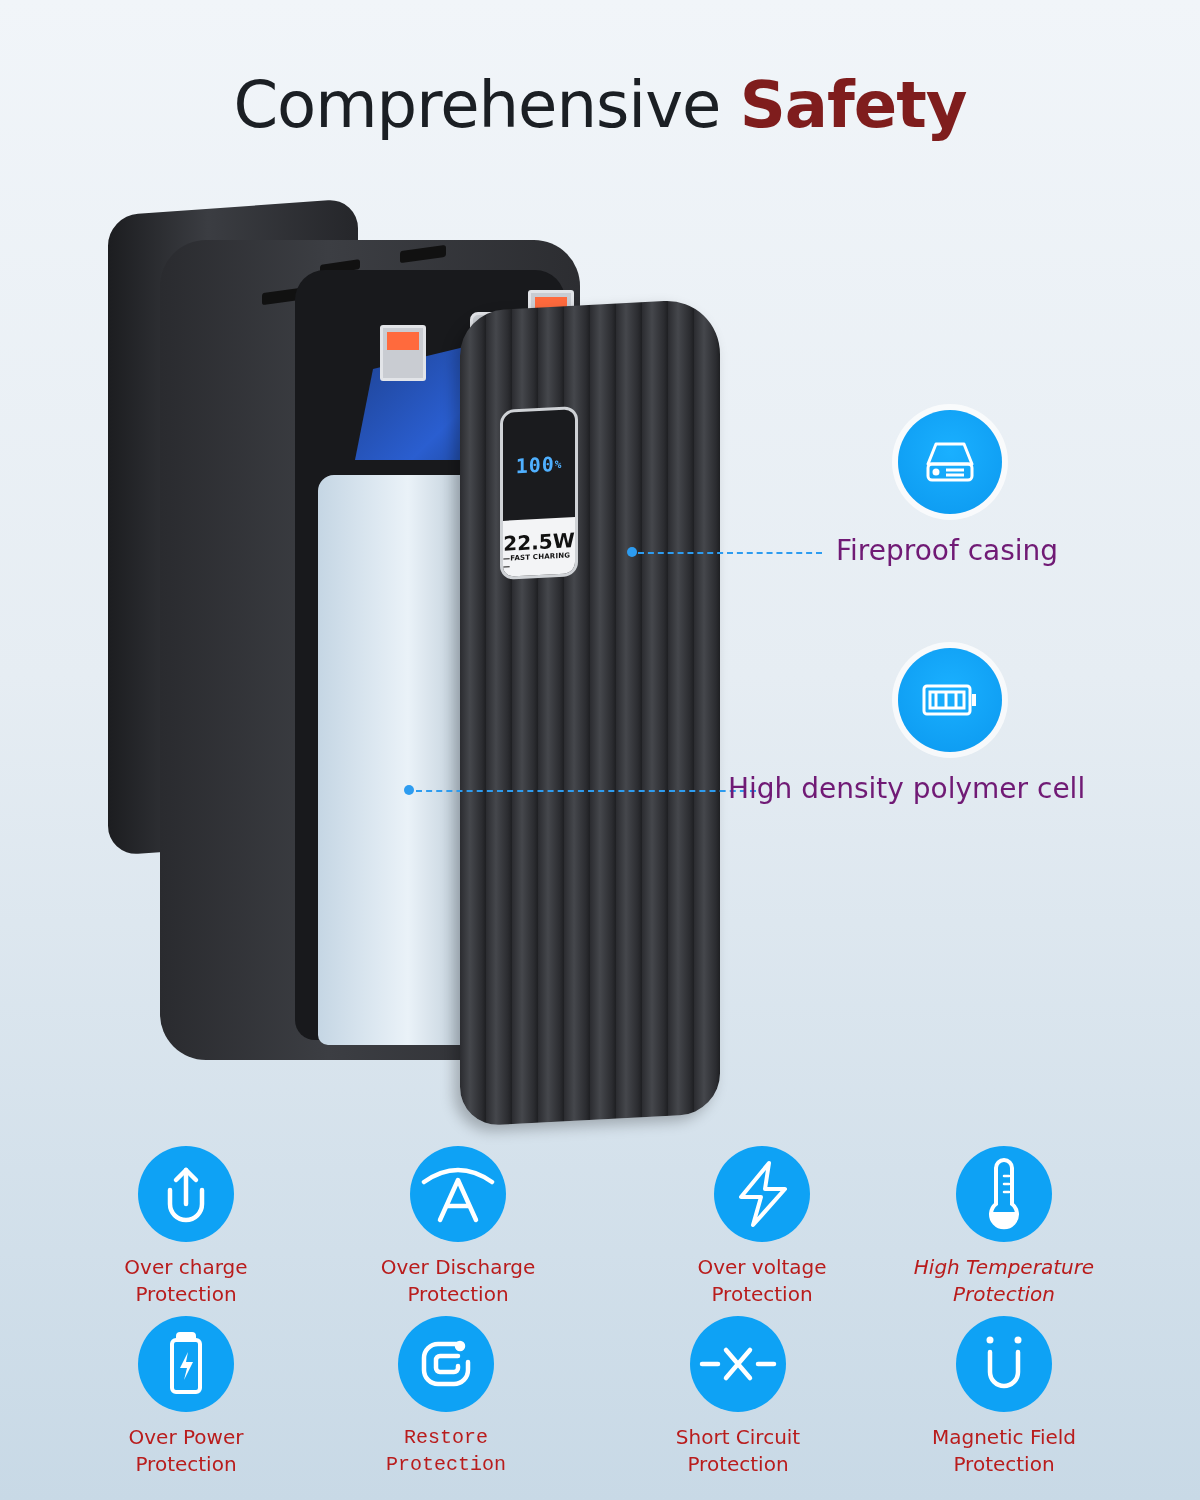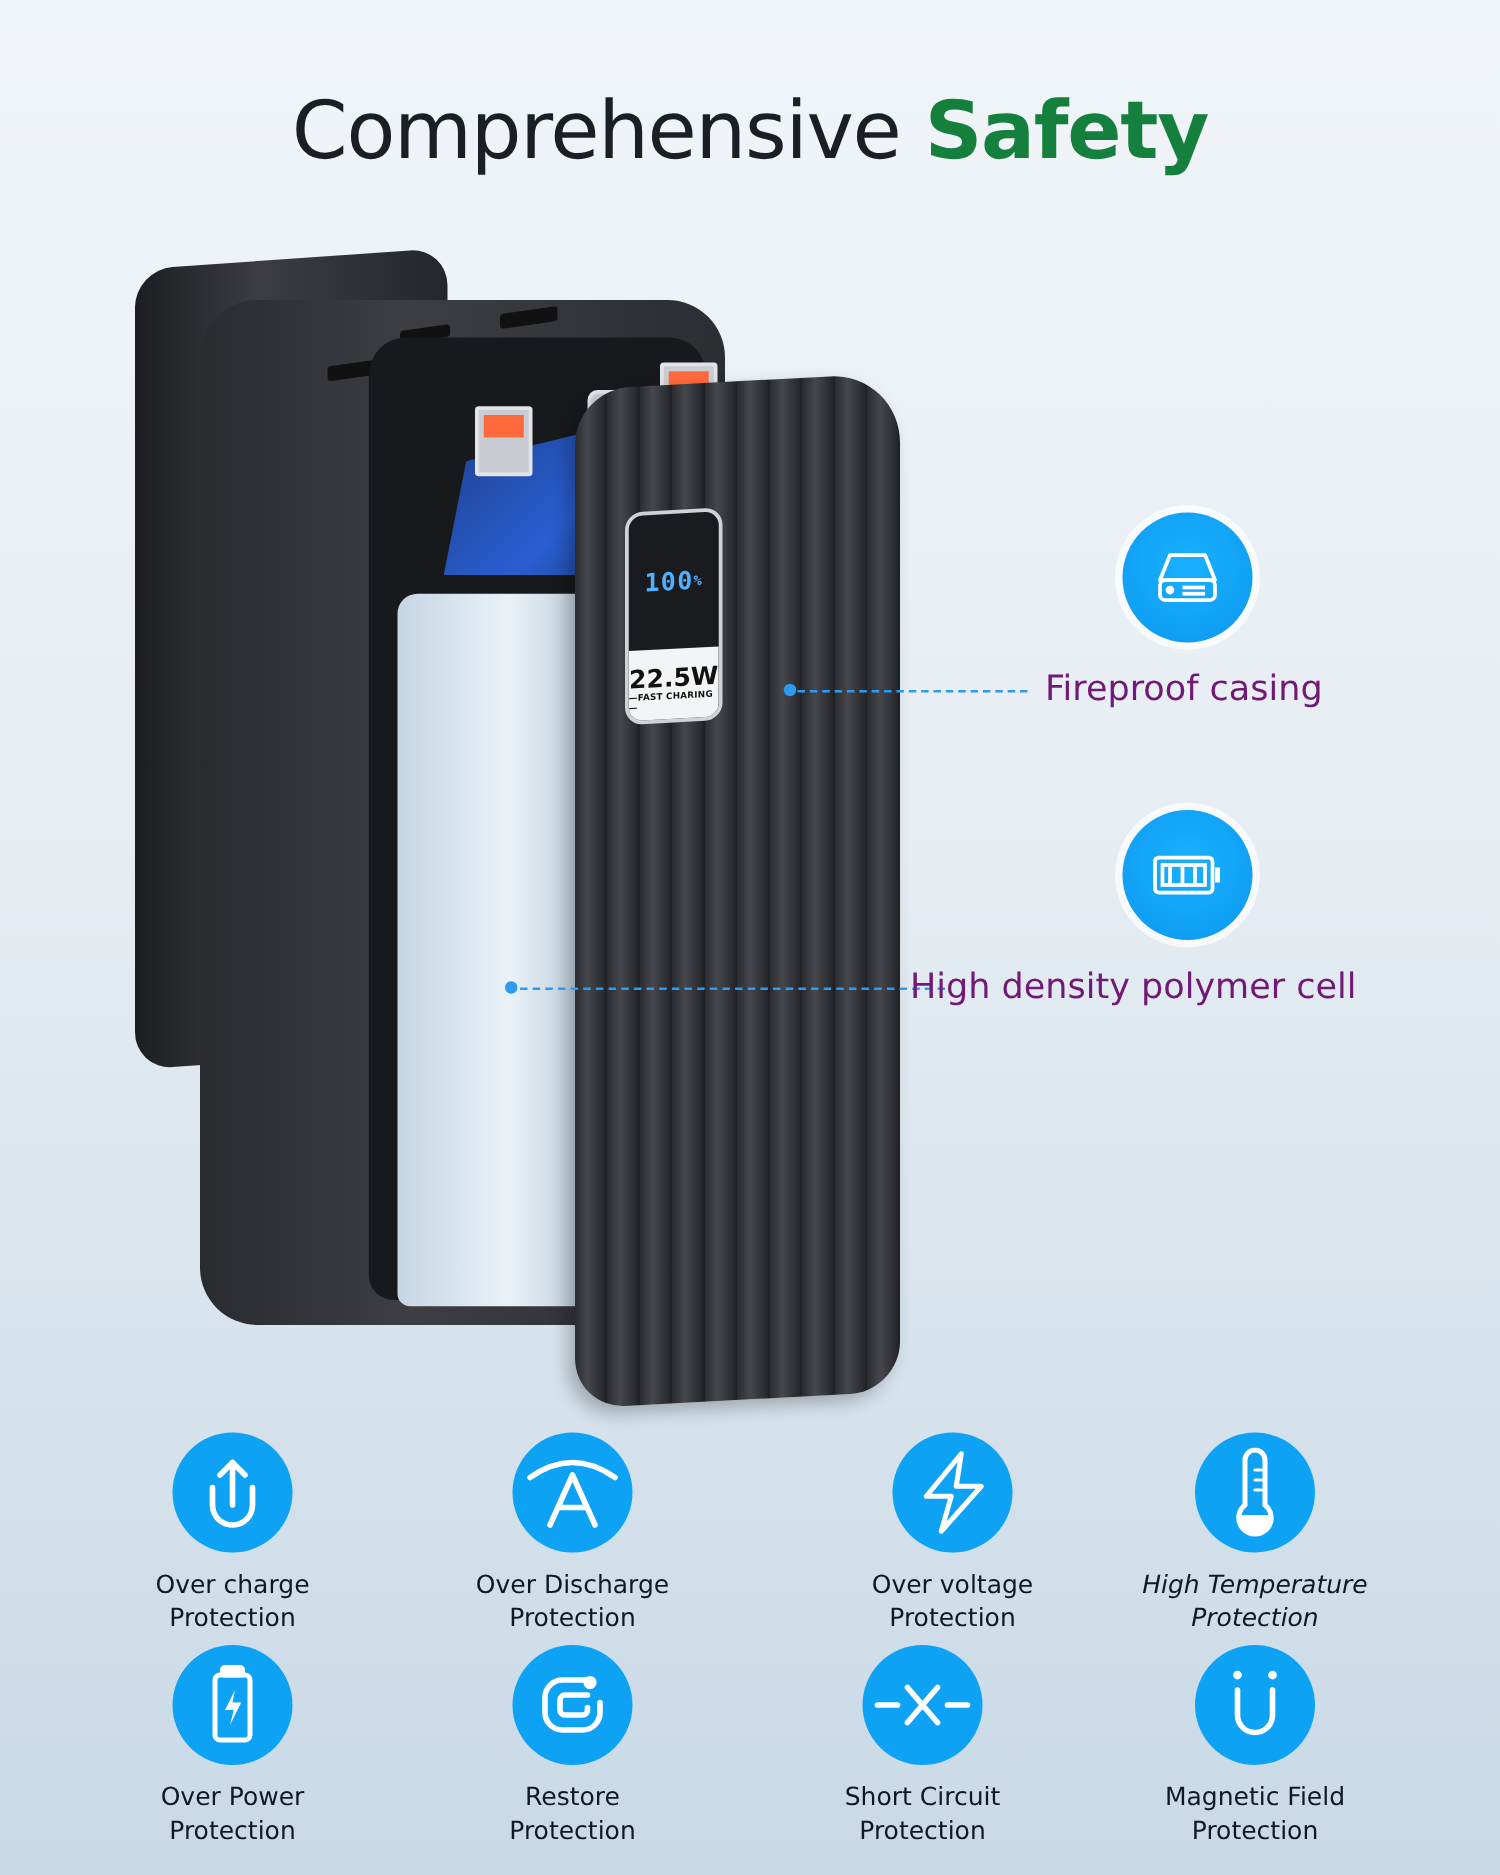--- a/index.html
+++ b/index.html
@@ -8,21 +8,21 @@
     font-family: "DejaVu Sans", sans-serif;
     background: linear-gradient(180deg, #f1f5f9 0%, #e6edf3 45%, #c8d9e6 100%);
     position: relative;
     color: #1b1f24;
   }
   .title {
     position: absolute; top: 68px; left: 0; width: 1200px;
     text-align: center; font-size: 64px; letter-spacing: -1px;
     font-family: "DejaVu Sans", sans-serif; font-weight: 400;
   }
-  .title .accent { color: #15803d; font-weight: 700; }
+  .title .accent { color: #7f1d1d; font-weight: 700; }
 
   
   .product { position: absolute; left: 0; top: 0; width: 1200px; height: 1150px; }
   .back-plate {
     position: absolute; left: 108px; top: 207px; width: 250px; height: 640px;
     background: linear-gradient(90deg, #1c1d20 0%, #3b3d42 40%, #25262a 100%);
     border-radius: 30px; transform: skewY(-4deg);
   }
   .main-body {
     position: absolute; left: 160px; top: 240px; width: 420px; height: 820px;
@@ -101,21 +101,21 @@
 
   
   .prot {
     position: absolute; width: 260px; text-align: center;
   }
   .prot .circle {
     width: 96px; height: 96px; margin: 0 auto; border-radius: 50%;
     background: #0ea2f5; display: flex; align-items: center; justify-content: center;
   }
   .prot .label {
-    margin-top: 12px; font-size: 20px; line-height: 27px; color: #0f172a;
+    margin-top: 12px; font-size: 20px; line-height: 27px; color: #b91c1c;
   }
 </style>
 </head>
 <body>
 
 <h1 class="title">
   <span>Comprehensive</span>
   <span class="accent">Safety</span>
 </h1>
 
@@ -231,21 +231,21 @@
       <rect x="4" y="8" width="28" height="52" rx="4"></rect>
       <rect x="10" y="2" width="16" height="6" rx="2" fill="#fff"></rect>
       <path d="M20 20 L12 36 H19 L16 48 L25 30 H18 Z" fill="#fff" stroke="none"></path>
     </svg>
   </div>
   <div class="label">
       <div>Over Power</div>
       <div>Protection</div>
     </div>
 </div>
-<div class="prot" style="left:328px;top:1316px;">
+<div class="prot" style="left:316px;top:1316px;font-family:Liberation Mono, monospace;">
   <div class="circle">
     <svg width="56" height="56" viewBox="0 0 56 56" fill="none" stroke="#fff" stroke-width="4.5" stroke-linecap="round">
       <path d="M40 8 H20 A14 14 0 0 0 6 22 V34 A14 14 0 0 0 20 48 H36 A14 14 0 0 0 50 34 V26"></path>
       <path d="M40 20 H22 A4 4 0 0 0 18 24 V32 A4 4 0 0 0 22 36 H36 A4 4 0 0 0 40 32 V30"></path>
       <circle cx="42" cy="10" r="3" fill="#fff"></circle>
     </svg>
   </div>
   <div class="label">
       <div>Restore</div>
       <div>Protection</div>

